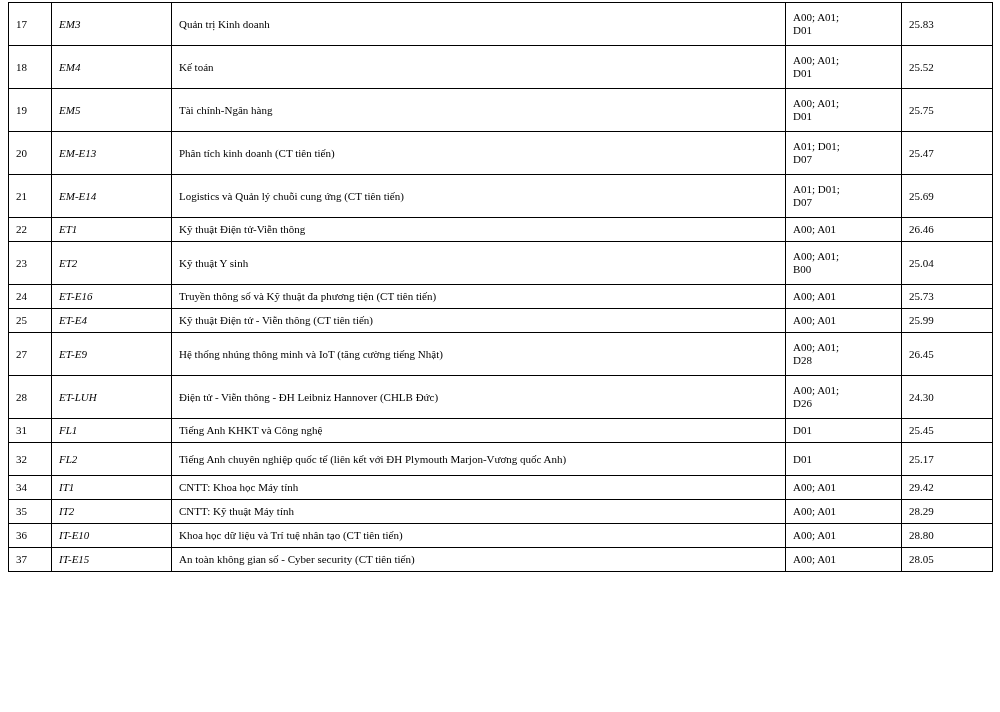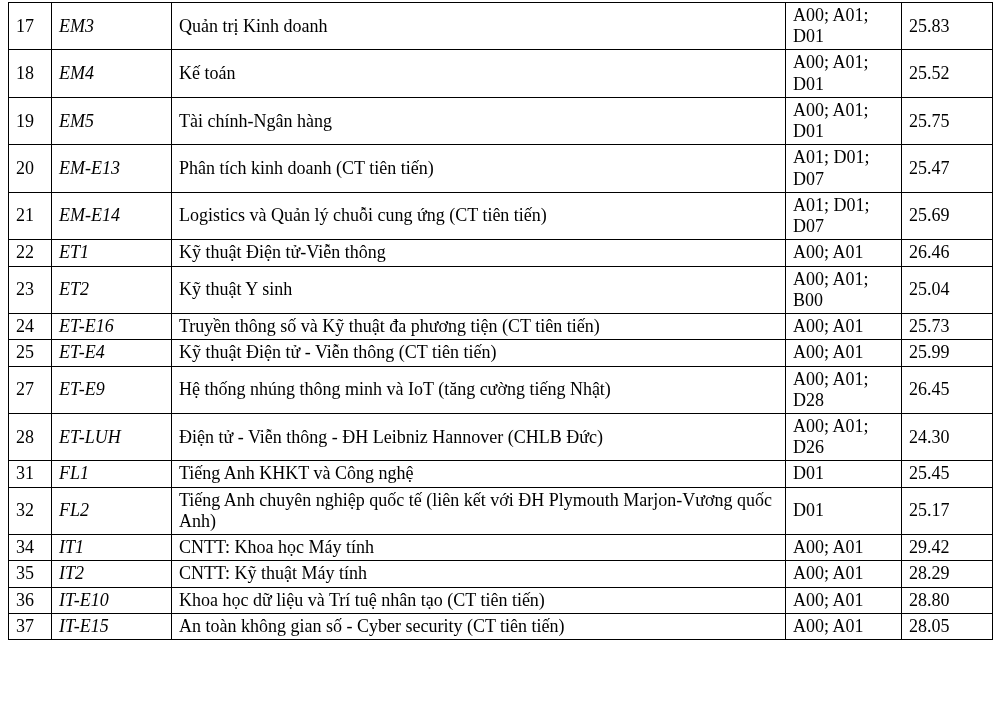--- a/index.html
+++ b/index.html
@@ -18,21 +18,21 @@
   #score-table-wrap {
     position: absolute;
     left: 8px;
     top: 2px;
     width: 984px;
   }
   table.score-table {
     border-collapse: collapse;
     width: 984px;
     table-layout: fixed;
-    font-size: 18px;
+    font-size: 11px;
     line-height: 1.18;
   }
   table.score-table td {
     border: 1px solid #000000;
     padding: 2px 6px 2px 7px;
     vertical-align: middle;
     color: #000000;
   }
   
   col.c-stt   { width: 43px; }

